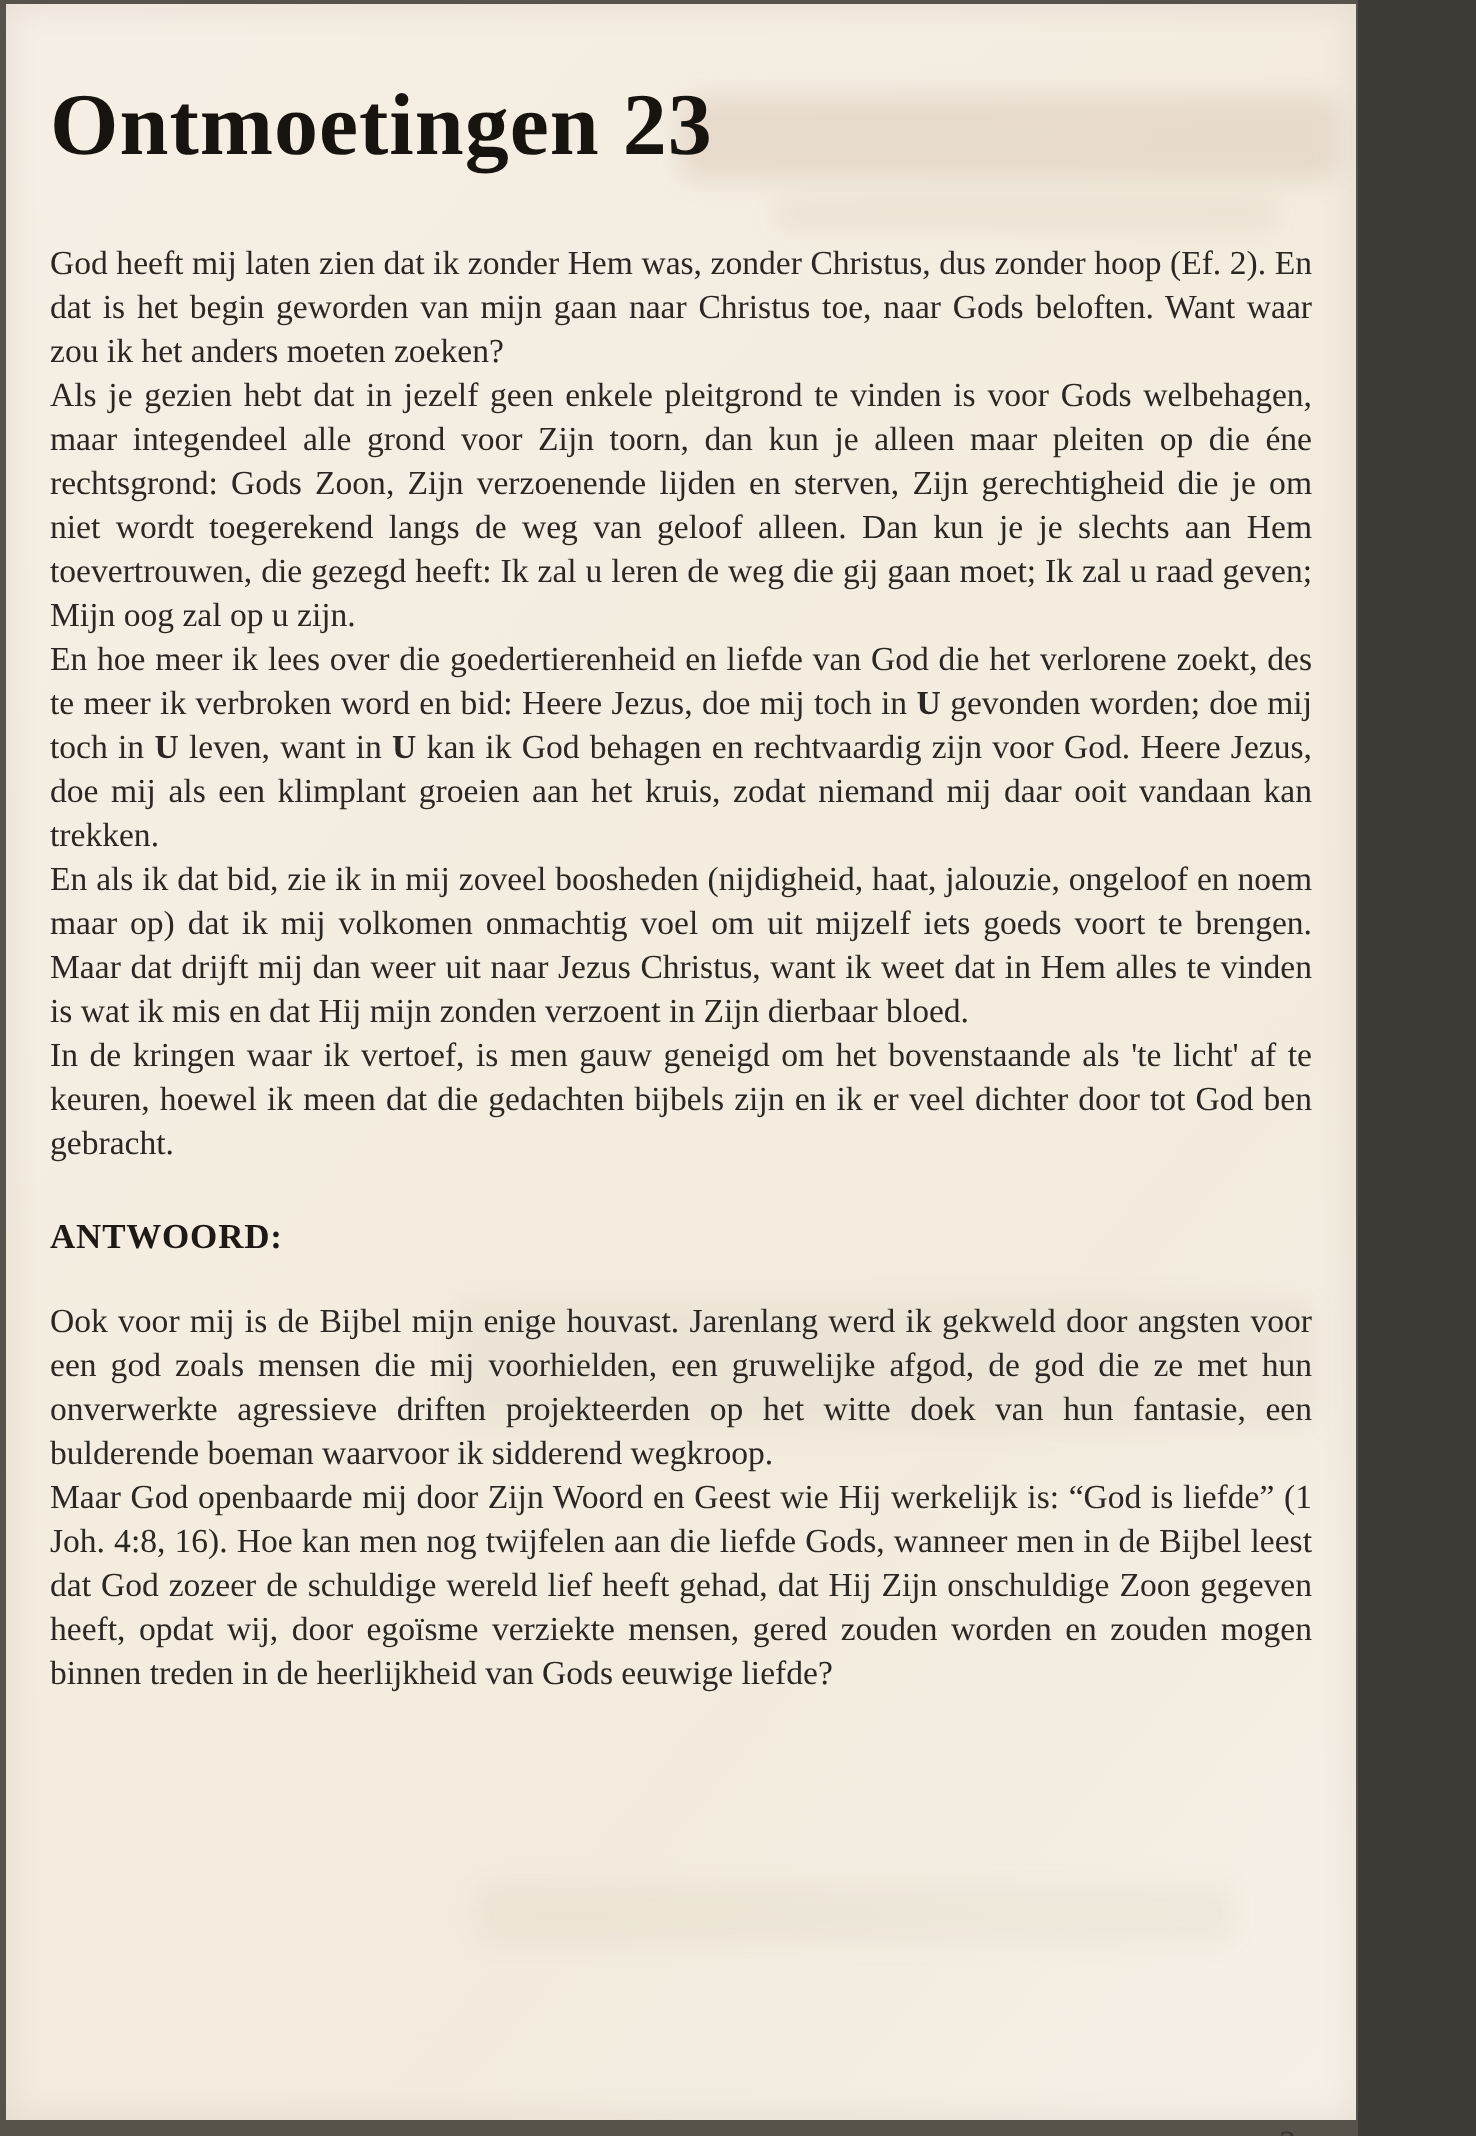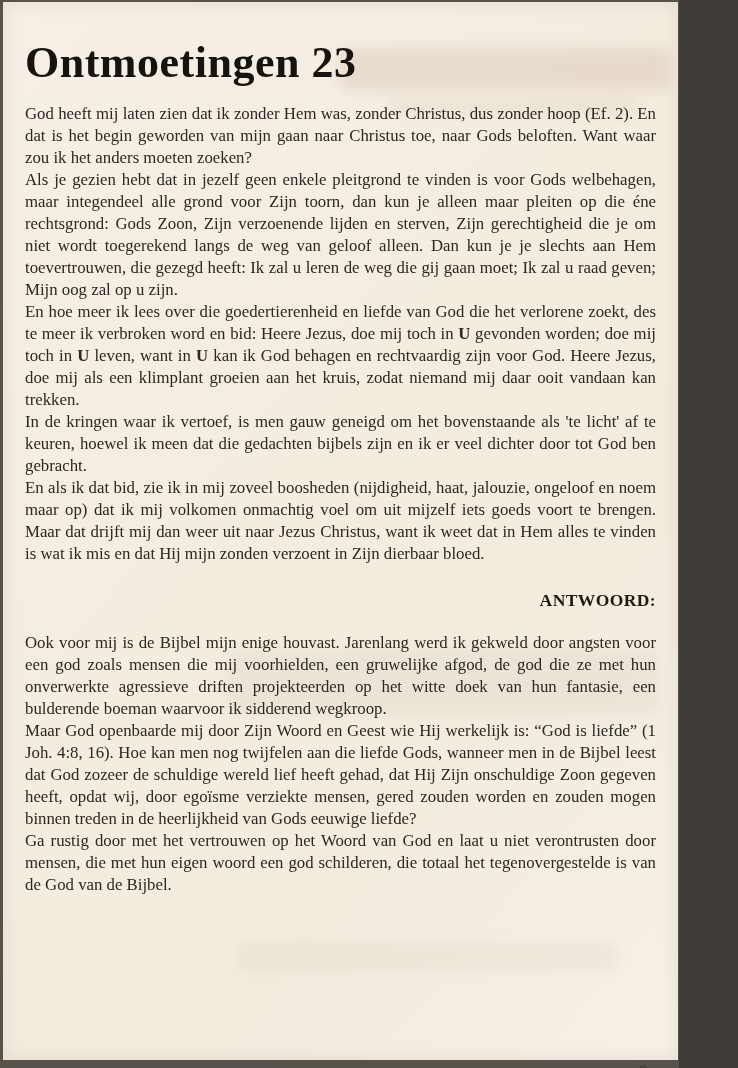--- a/index.html
+++ b/index.html
@@ -51,30 +51,29 @@
 
   .bodytext p {
     margin: 0;
     font-size: 16.8px;
     line-height: 22px;
     text-align: justify;
     color: #2b2722;
   }
   .bodytext p b { font-weight: bold; }
 
-  .question { margin-top: 17px; }
+  .question { margin-top: 35px; }
 
   h2.answer-heading {
     margin: 24px 0 21px 0;
     font-size: 17.5px;
     line-height: 22px;
     font-weight: bold;
     letter-spacing: 0.4px;
     color: #1d1914;
-    text-align: right;
   }
 
   .page-number {
     position: absolute;
     right: 30px;
     bottom: 16px;
     font-size: 17px;
     color: #3a362f;
   }
 </style>
@@ -90,29 +89,28 @@
     <div class="smudge smudge-low"></div>
 
     <div class="page-inner">
 
       <h1 class="title">Ontmoetingen 23</h1>
 
       <div class="bodytext question">
         <p>God heeft mij laten zien dat ik zonder Hem was, zonder Christus, dus zonder hoop (Ef. 2). En dat is het begin geworden van mijn gaan naar Christus toe, naar Gods beloften. Want waar zou ik het anders moeten zoeken?</p>
         <p>Als je gezien hebt dat in jezelf geen enkele pleitgrond te vinden is voor Gods welbehagen, maar integendeel alle grond voor Zijn toorn, dan kun je alleen maar pleiten op die éne rechtsgrond: Gods Zoon, Zijn verzoenende lijden en sterven, Zijn gerechtigheid die je om niet wordt toegerekend langs de weg van geloof alleen. Dan kun je je slechts aan Hem toevertrouwen, die gezegd heeft: Ik zal u leren de weg die gij gaan moet; Ik zal u raad geven; Mijn oog zal op u zijn.</p>
         <p>En hoe meer ik lees over die goedertierenheid en liefde van God die het verlorene zoekt, des te meer ik verbroken word en bid: Heere Jezus, doe mij toch in <b>U</b> gevonden worden; doe mij toch in <b>U</b> leven, want in <b>U</b> kan ik God behagen en rechtvaardig zijn voor God. Heere Jezus, doe mij als een klimplant groeien aan het kruis, zodat niemand mij daar ooit vandaan kan trekken.</p>
+        <p>En als ik dat bid, zie ik in mij zoveel boosheden (nijdigheid, haat, jalouzie, ongeloof en noem maar op) dat ik mij volkomen onmachtig voel om uit mijzelf iets goeds voort te brengen. Maar dat drijft mij dan weer uit naar Jezus Christus, want ik weet dat in Hem alles te vinden is wat ik mis en dat Hij mijn zonden verzoent in Zijn dierbaar bloed.</p>
         <p>In de kringen waar ik vertoef, is men gauw geneigd om het bovenstaande als 'te licht' af te keuren, hoewel ik meen dat die gedachten bijbels zijn en ik er veel dichter door tot God ben gebracht.</p>
-        <p>En als ik dat bid, zie ik in mij zoveel boosheden (nijdigheid, haat, jalouzie, ongeloof en noem maar op) dat ik mij volkomen onmachtig voel om uit mijzelf iets goeds voort te brengen. Maar dat drijft mij dan weer uit naar Jezus Christus, want ik weet dat in Hem alles te vinden is wat ik mis en dat Hij mijn zonden verzoent in Zijn dierbaar bloed.</p>
       </div>
 
       <h2 class="answer-heading">ANTWOORD:</h2>
 
       <div class="bodytext answer">
         <p>Ook voor mij is de Bijbel mijn enige houvast. Jarenlang werd ik gekweld door angsten voor een god zoals mensen die mij voorhielden, een gruwelijke afgod, de god die ze met hun onverwerkte agressieve driften projekteerden op het witte doek van hun fantasie, een bulderende boeman waarvoor ik sidderend wegkroop.</p>
         <p>Maar God openbaarde mij door Zijn Woord en Geest wie Hij werkelijk is: “God is liefde” (1 Joh. 4:8, 16). Hoe kan men nog twijfelen aan die liefde Gods, wanneer men in de Bijbel leest dat God zozeer de schuldige wereld lief heeft gehad, dat Hij Zijn onschuldige Zoon gegeven heeft, opdat wij, door egoïsme verziekte mensen, gered zouden worden en zouden mogen binnen treden in de heerlijkheid van Gods eeuwige liefde?</p>
-        <p>Ga rustig door met het vertrouwen op het Woord van God en laat u niet verontrusten door mensen, die met hun eigen woord een god schilderen, die totaal het tegenover­gestelde is van de God van de Bijbel.</p>
       </div>
 
       <div class="page-number">3</div>
 
     </div>
   </div>
 </div>
 
 </body></html>

